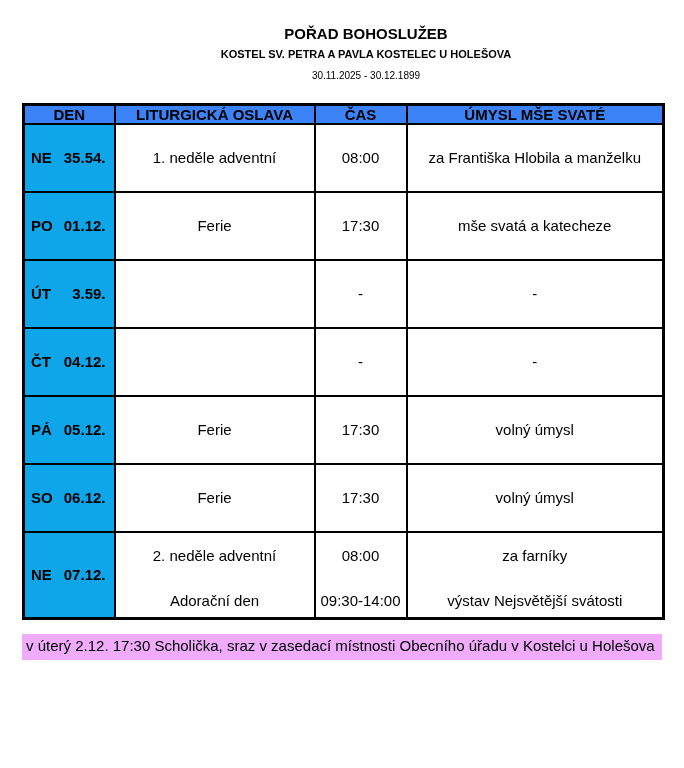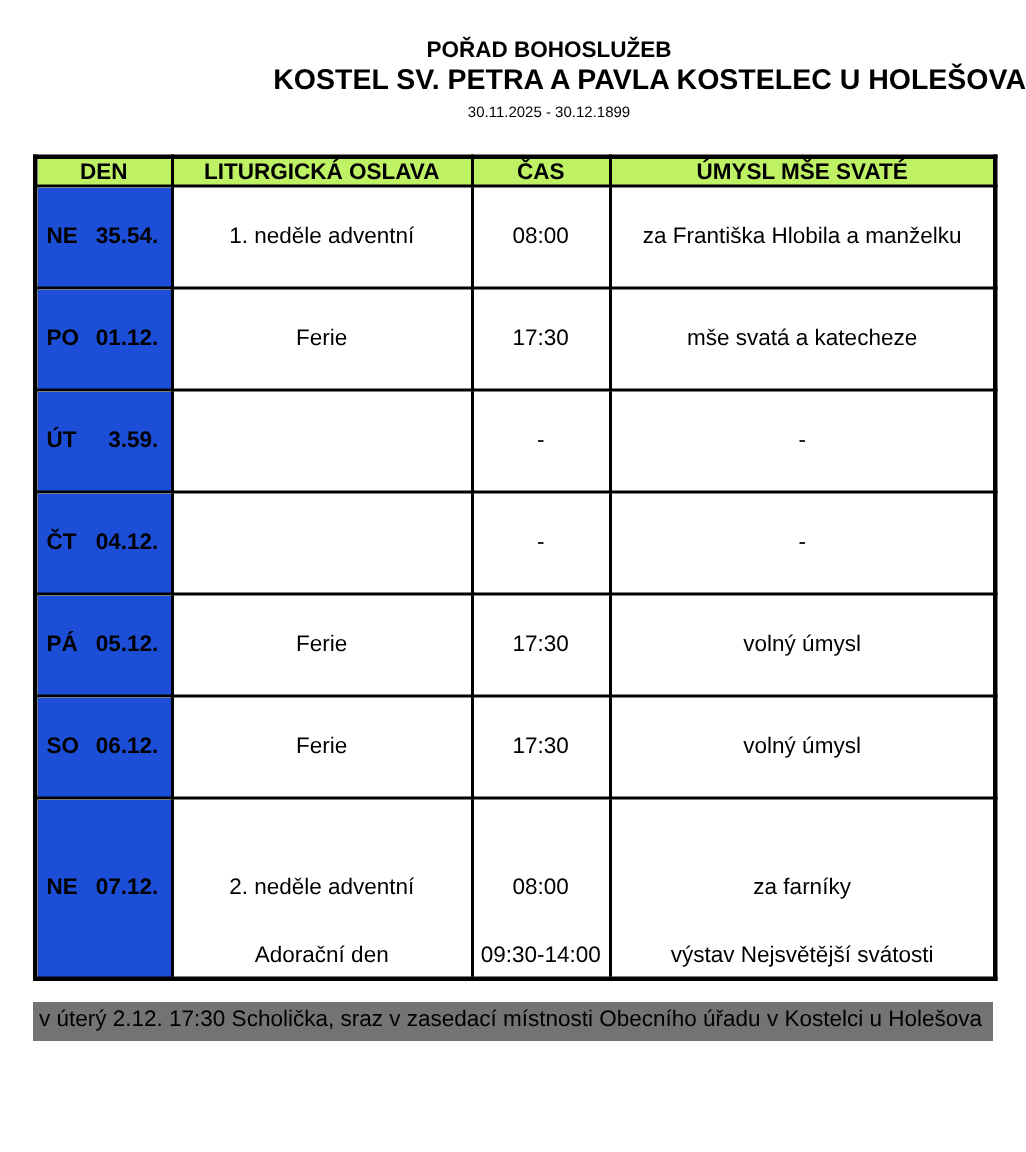--- a/index.html
+++ b/index.html
@@ -7,79 +7,78 @@
     padding: 0;
     width: 684px;
     height: 768px;
     background: #ffffff;
     color: #000000;
     font-family: "Liberation Sans", sans-serif;
     overflow: hidden;
   }
   .titles { text-align: center; padding-top: 24px; padding-left: 48px; }
   .title-main   { font-size: 15px; font-weight: bold; line-height: 20px; }
-  .title-sub    { font-size: 19px; font-weight: bold; line-height: 20px; text-align: right; }
+  .title-sub    { font-size: 11px; font-weight: bold; line-height: 20px; }
   .title-dates  { font-size: 10px; font-weight: normal; line-height: 18px; margin-top: 3px; }
 
   table.schedule {
     border-collapse: collapse;
     table-layout: fixed;
     width: 640px;
     margin: 18px 0 0 22px;
     border: 3px solid #000;
   }
   .schedule th, .schedule td {
     border: 2px solid #000;
     overflow: hidden;
   }
   .schedule th {
-    background: #bef264;
+    background: #3b82f6;
     font-size: 15px;
     font-weight: bold;
     height: 17px;
     padding: 0;
     text-align: center;
   }
   .schedule td {
     font-size: 15px;
     text-align: center;
     vertical-align: middle;
     padding: 0 4px;
     line-height: 1.3;
   }
   tr.row      { height: 68px; }
   tr.row-last { height: 86px; }
 
   td.day-cell {
-    background: #1d4ed8;
+    background: #0ea5e9;
     font-weight: bold;
     padding: 0;
   }
   .day-wrap {
     display: flex;
     justify-content: space-between;
     align-items: center;
     padding: 0 8px 0 6px;
   }
 
   td.stack { padding: 0 4px; vertical-align: top; }
   .stack-wrap {
     display: flex;
     flex-direction: column;
     justify-content: space-between;
     height: 82px;
     box-sizing: border-box;
     padding: 13px 0 5px 0;
-    margin-top: 36px;
   }
 
   .note {
     width: 628px;
     margin: 14px 0 0 22px;
-    background: #737373;
+    background: #f0abfc;
     padding: 2px 6px 4px 4px;
     box-sizing: border-box;
     width: 640px;
     font-size: 15px;
     line-height: 20px;
     text-align: left;
   }
 </style>
 </head>
 <body>

